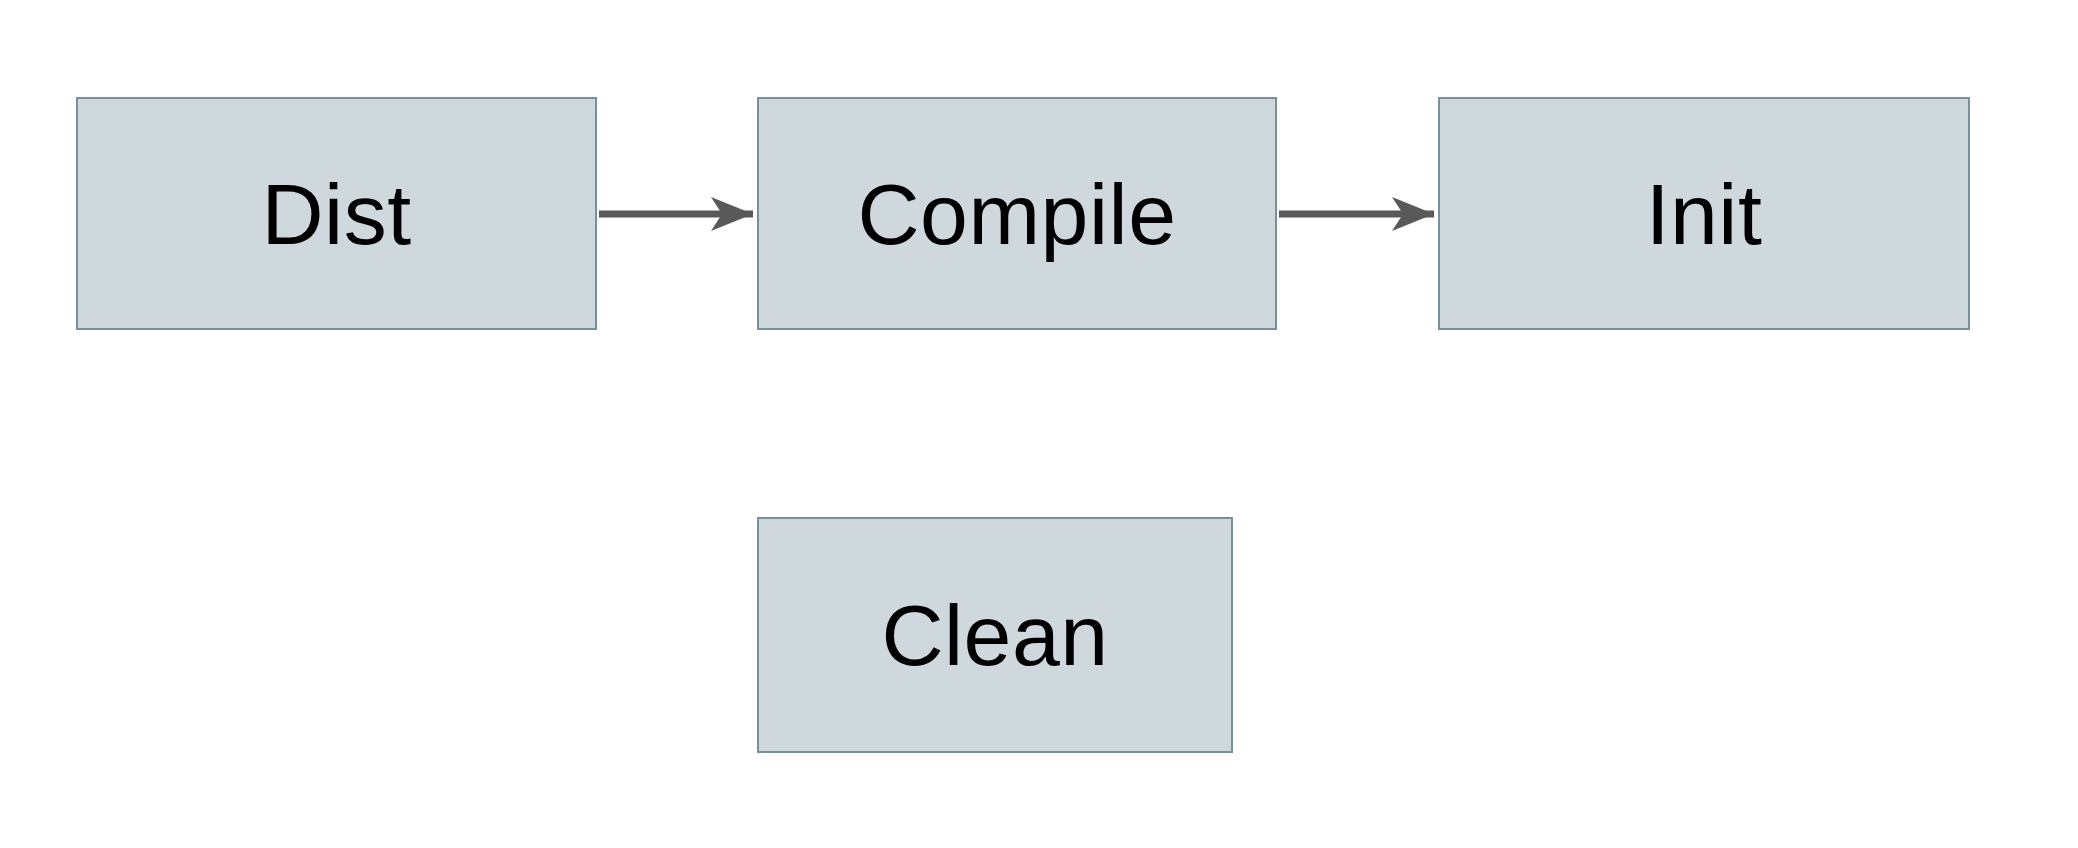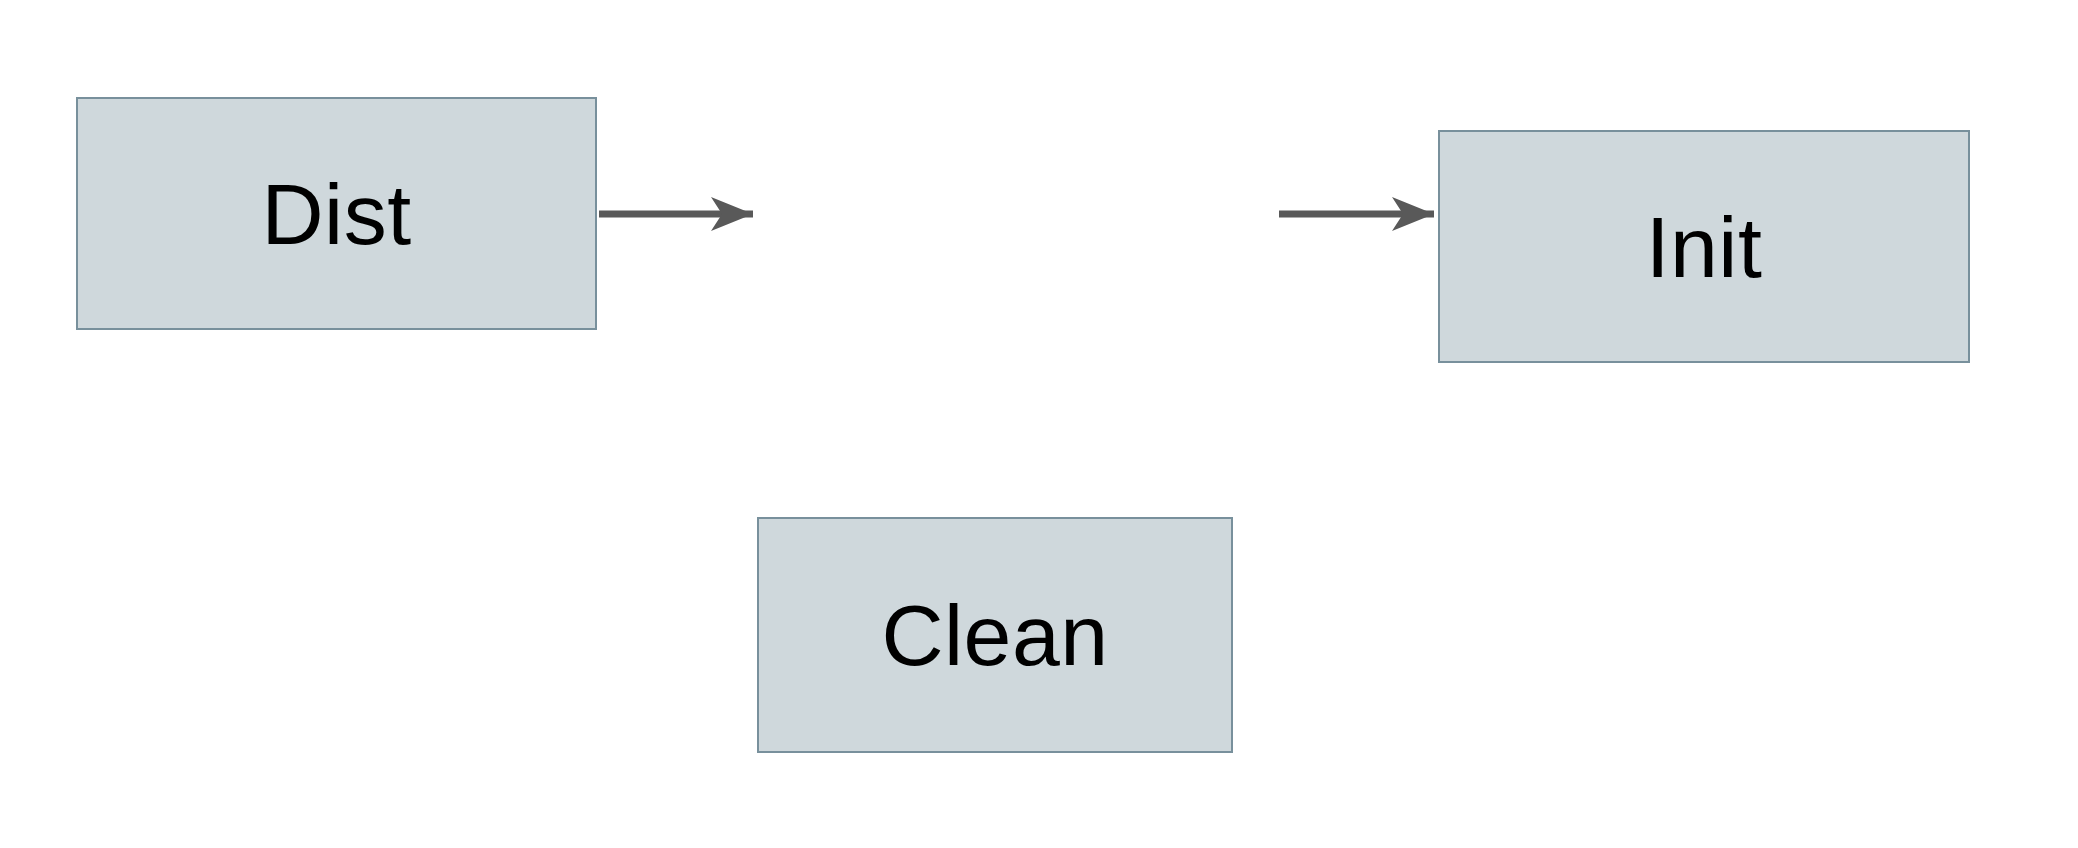--- a/index.html
+++ b/index.html
@@ -24,21 +24,21 @@
     align-items: center;
     justify-content: center;
     color: #000000;
     font-size: 86px;
     line-height: 1;
     letter-spacing: 0.5px;
     user-select: none;
   }
   .node-dist    { left: 76px;   top: 97px;  width: 521px; height: 233px; }
   .node-compile { left: 757px;  top: 97px;  width: 520px; height: 233px; }
-  .node-init    { left: 1438px; top: 97px;  width: 532px; height: 233px; margin-top: 33px; }
+  .node-init    { left: 1438px; top: 97px;  width: 532px; height: 233px; }
   .node-clean   { left: 757px;  top: 517px; width: 476px; height: 236px; }
   .edges-layer {
     position: absolute;
     left: 0;
     top: 0;
     width: 100%;
     height: 100%;
     pointer-events: none;
   }
 </style>
@@ -54,20 +54,23 @@
       </marker>
     </defs>
     <line x1="599" y1="214" x2="753" y2="214" stroke="#595959" stroke-width="7" marker-end="url(#arrowhead)"></line>
     <line x1="1279" y1="214" x2="1434" y2="214" stroke="#595959" stroke-width="7" marker-end="url(#arrowhead)"></line>
   </svg>
 
   <div class="node node-dist">
     <span>Dist</span>
   </div>
 
+  <div class="node node-compile">
+    <span>Compile</span>
+  </div>
 
   <div class="node node-init">
     <span>Init</span>
   </div>
 
   <div class="node node-clean">
     <span>Clean</span>
   </div>
 
 </div>

